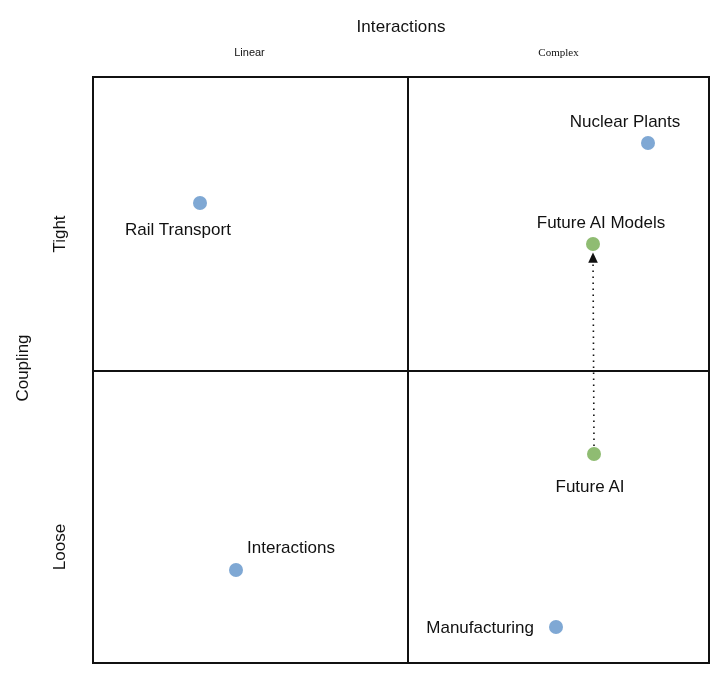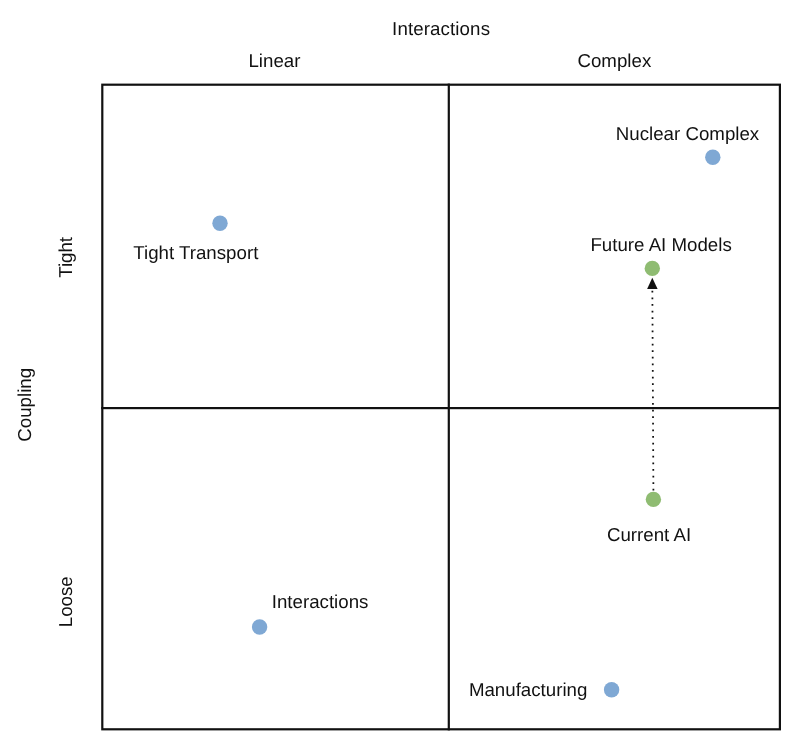--- a/index.html
+++ b/index.html
@@ -30,25 +30,25 @@
     top: 17px;
     width: 618px;
     text-align: center;
     font-size: 17px;
     letter-spacing: 0.1px;
   }
 
   .col-label {
     position: absolute;
     top: 46px;
-    font-size: 17px;
+    font-size: 11px;
     text-align: center;
   }
   .col-label.left  { left: 92px;  width: 315px; }
-  .col-label.right { left: 407px; width: 303px; }
+  .col-label.right { left: 407px; width: 303px; font-family: Liberation Serif, serif; }
 
   .y-axis-title {
     position: absolute;
     left: -37px;
     top: 358px;
     width: 120px;
     text-align: center;
     font-size: 17px;
     transform: rotate(-90deg);
     transform-origin: center center;
@@ -144,26 +144,26 @@
         <polygon points="0 0, 6.5 3, 0 6" fill="#111111"></polygon>
       </marker>
     </defs>
     <g id="annotation-layer">
         <line x1="594" y1="446" x2="593" y2="254" stroke="#111111" stroke-width="1.6" stroke-dasharray="1.6 4.4" stroke-linecap="butt" marker-end="url(#arrowhead)"></line>
       </g>
   </svg>
 
   <div id="points-layer">
       <div class="point" style="left: 200px; top: 203px; background: rgb(127, 168, 212);"></div>
-      <div class="point-label" style="left: 178px; top: 230px;">Tight Transport</div>
+      <div class="point-label" style="left: 178px; top: 230px;">Rail Transport</div>
       <div class="point" style="left: 648px; top: 143px; background: rgb(127, 168, 212);"></div>
-      <div class="point-label" style="left: 625px; top: 122px;">Nuclear Complex</div>
+      <div class="point-label" style="left: 625px; top: 122px;">Nuclear Plants</div>
       <div class="point" style="left: 593px; top: 244px; background: rgb(143, 188, 114);"></div>
       <div class="point-label" style="left: 581px; top: 223px; margin-left: 20px;">Future AI Models</div>
       <div class="point" style="left: 594px; top: 454px; background: rgb(143, 188, 114);"></div>
-      <div class="point-label" style="left: 590px; top: 487px;">Current AI</div>
+      <div class="point-label" style="left: 590px; top: 487px;">Future AI</div>
       <div class="point" style="left: 236px; top: 570px; background: rgb(127, 168, 212);"></div>
       <div class="point-label" style="left: 291px; top: 548px;">Interactions</div>
       <div class="point" style="left: 556px; top: 627px; background: rgb(127, 168, 212);"></div>
       <div class="point-label anchor-right" style="left: 534px; top: 628px;">Manufacturing</div>
     </div>
 
 </div>
 
 </body></html>

